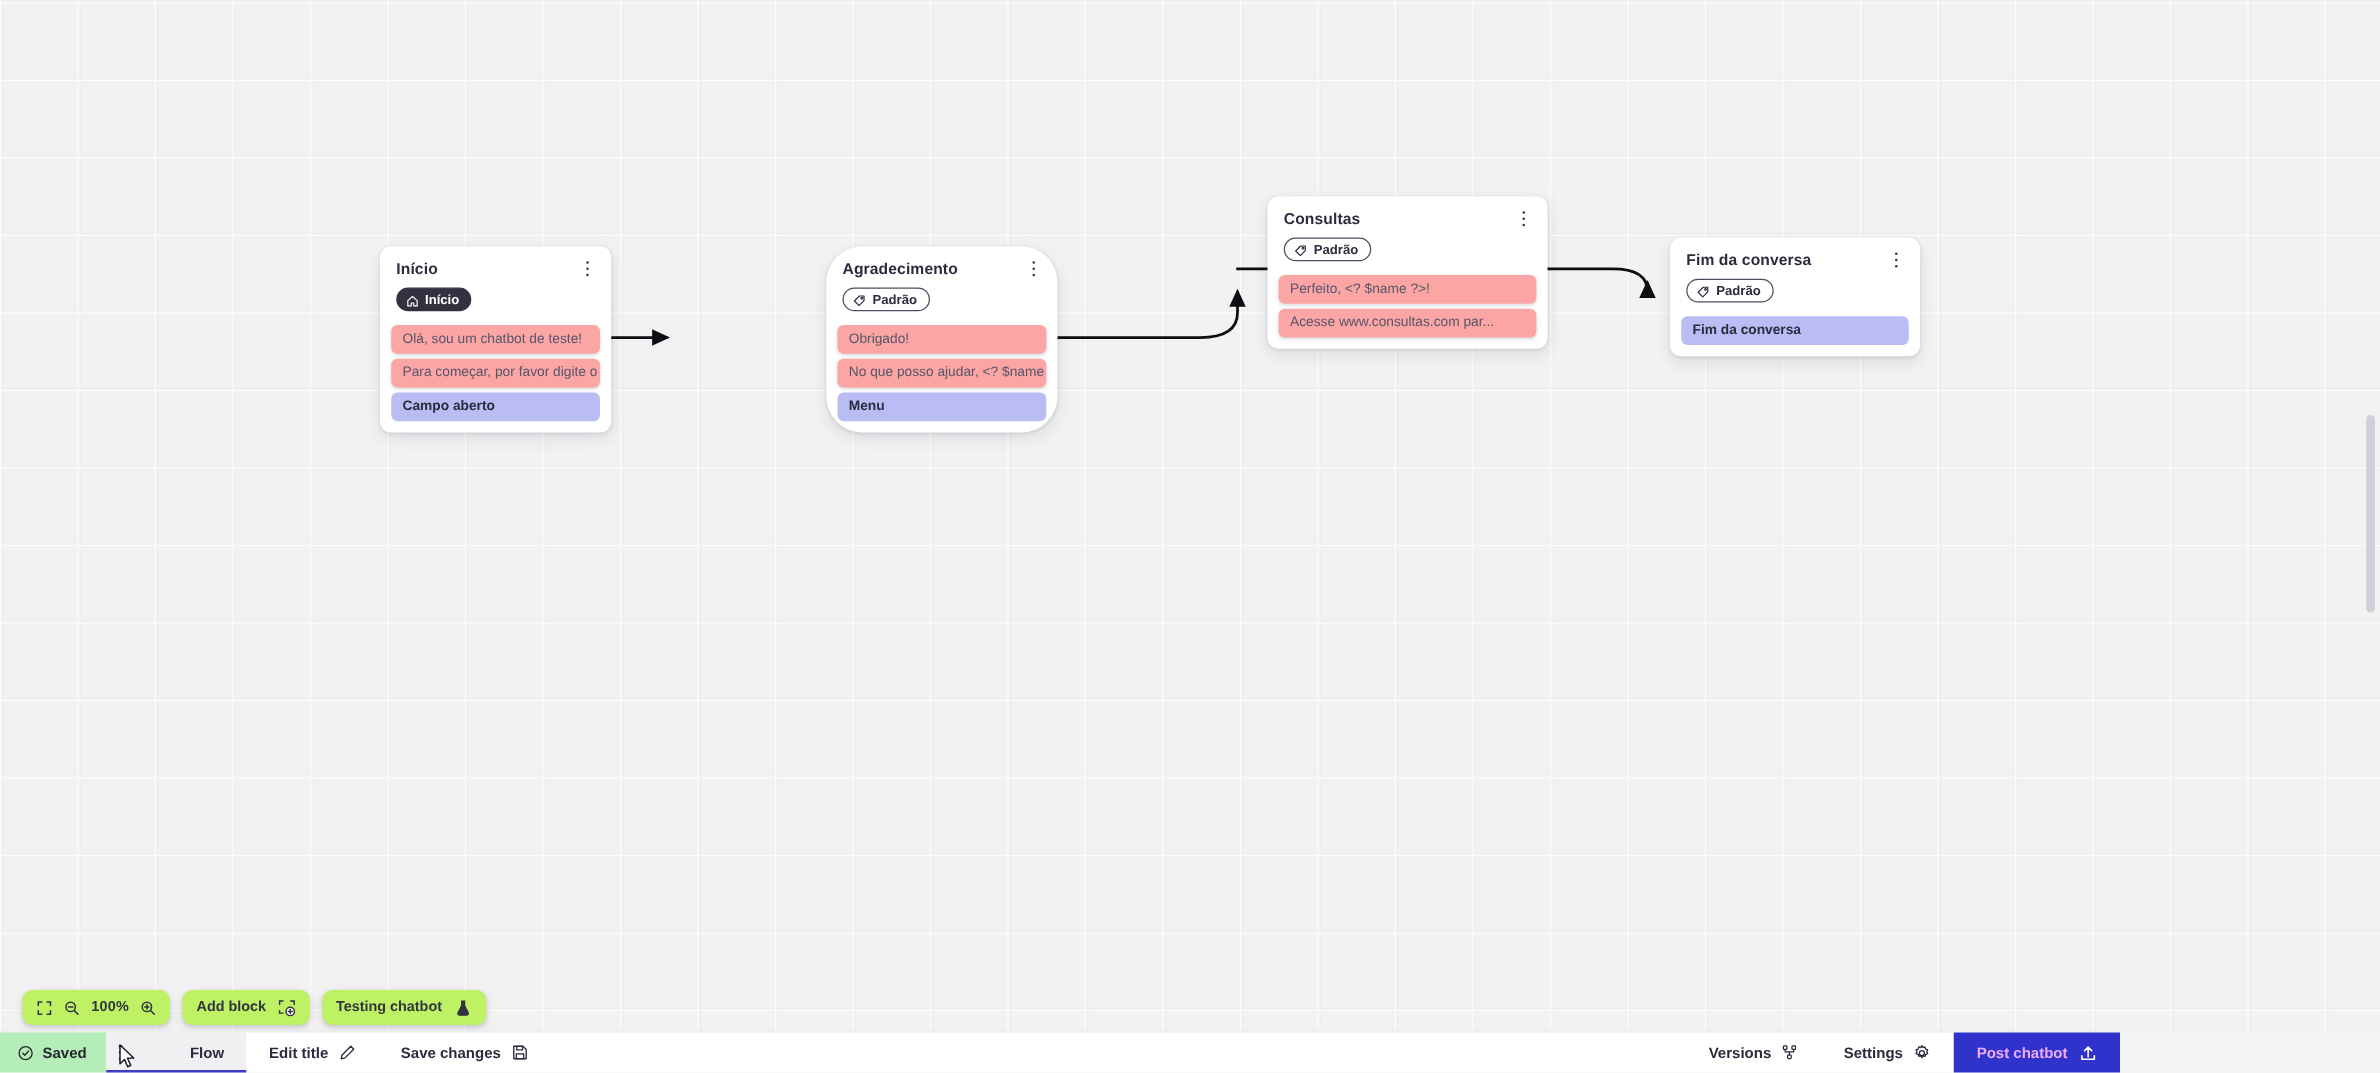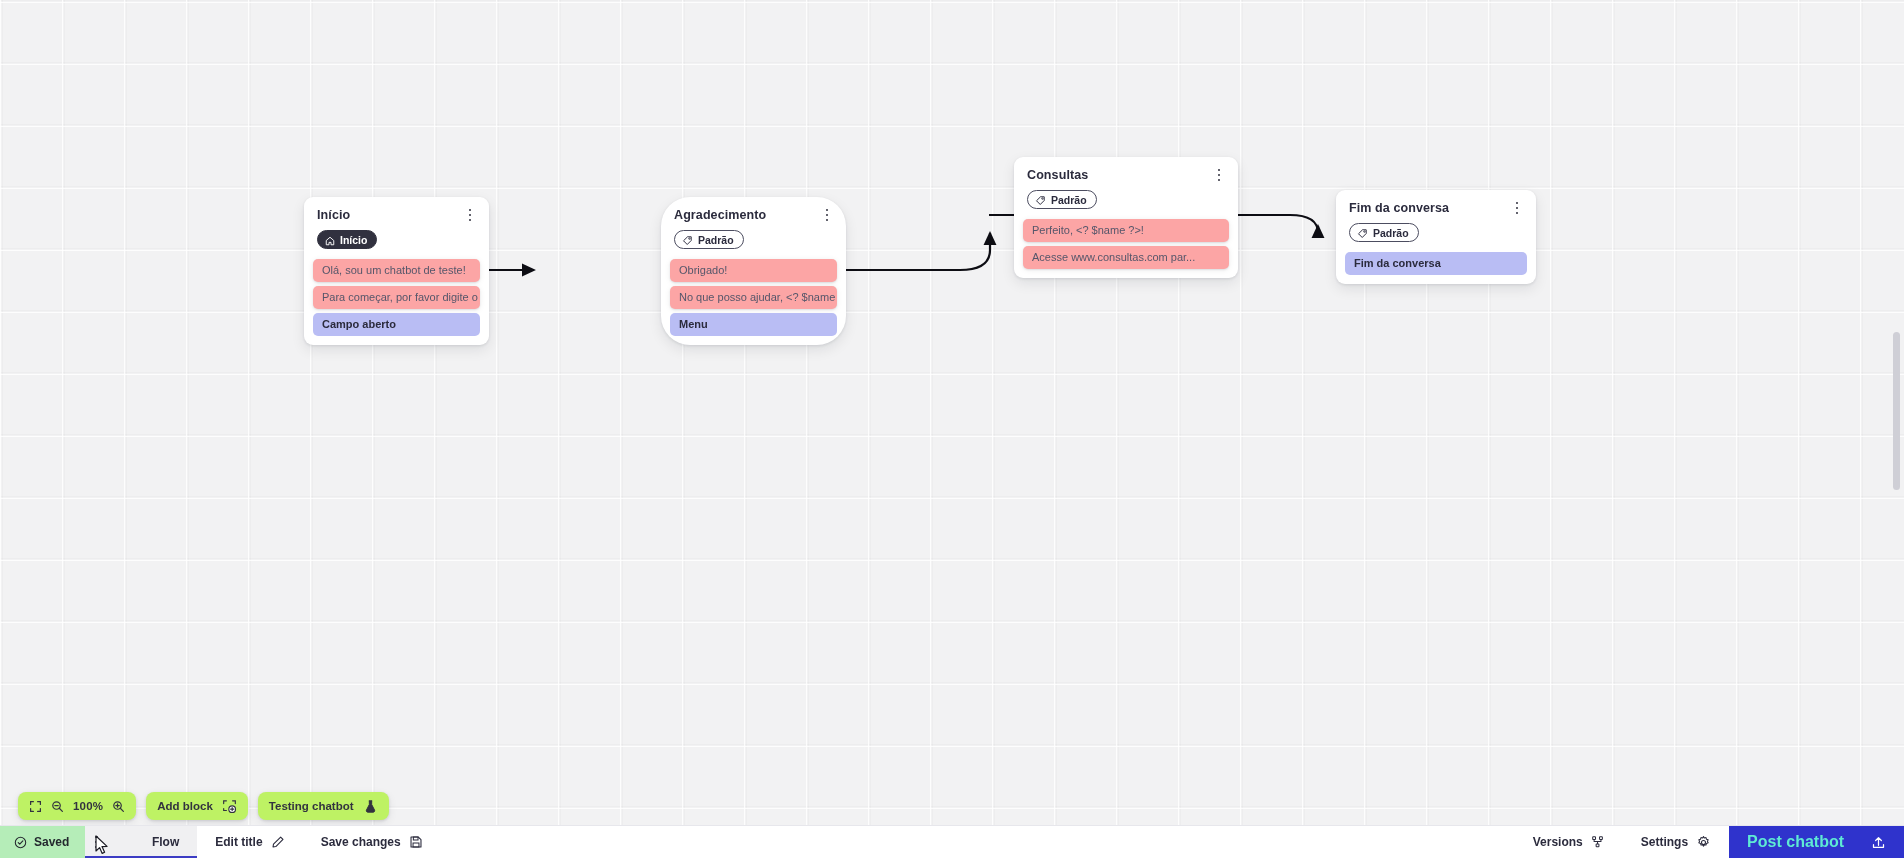--- a/index.html
+++ b/index.html
@@ -88,42 +88,42 @@
   .pct { font-size: 11.5px; font-weight: 600; color: #32333f; letter-spacing: .2px; }
 
   
   .hscroll { position: absolute; left: 0; bottom: 10px; width: 1904px; height: 11px; z-index: 5; }
   .hscroll .thumb { position: absolute; left: 592px; top: 2px; width: 682px; height: 7px; background: #c9cad0; border-radius: 4px; }
   .vscroll { position: absolute; right: 2px; top: 0; width: 11px; height: 825px; z-index: 5; }
   .vscroll .thumb { position: absolute; top: 332px; left: 2px; width: 7px; height: 158px; background: #cfcfd6; border-radius: 4px; }
 
   
   #bottombar {
-    position: absolute; left: 0; bottom: 0; width: 1904px; height: 33px;
+    position: absolute; left: 0; bottom: 0; width: 1696px; height: 33px;
     background: #fff; display: flex; align-items: stretch;
     border-top: 1px solid #e7e7ec; z-index: 10;
   }
   .saved {
     background: #b5edb8; color: #24292f; display: flex; align-items: center; gap: 7px;
     padding: 0 16px 0 14px; font-size: 12px; font-weight: 700;
   }
   .flowtab {
     background: #f0f0f2; display: flex; align-items: center; gap: 10px;
     padding: 0 18px 0 10px; position: relative; cursor: pointer;
   }
   .flowtab::after { content: ""; position: absolute; left: 0; right: 0; bottom: 0; height: 2px; background: #3c3cc4; }
   .flowtab .label { font-size: 12px; font-weight: 700; color: #2b2b3d; margin-left: 44px; }
   .bb-item {
     display: flex; align-items: center; gap: 8px; padding: 0 18px;
     font-size: 12px; font-weight: 700; color: #2b2b3d; cursor: pointer;
   }
   .bb-spacer { flex: 1; }
   .post {
-    background: #2f33cc; color: #5eead4; display: flex; align-items: center; gap: 27px;
-    padding: 0 18px; font-size: 16px; font-weight: 700; cursor: pointer;
+    background: #2f33cc; color: #f0abfc; display: flex; align-items: center; gap: 9px;
+    padding: 0 18px; font-size: 12px; font-weight: 700; cursor: pointer;
   }
   .kebab-v { display: flex; flex-direction: column; gap: 2.5px; }
   .kebab-v i { width: 2.6px; height: 2.6px; border-radius: 50%; background: #30313e; }
 
   
   .cursor { position: absolute; left: 94px; bottom: 1px; z-index: 20; }
 </style>
 </head>
 <body>
 

